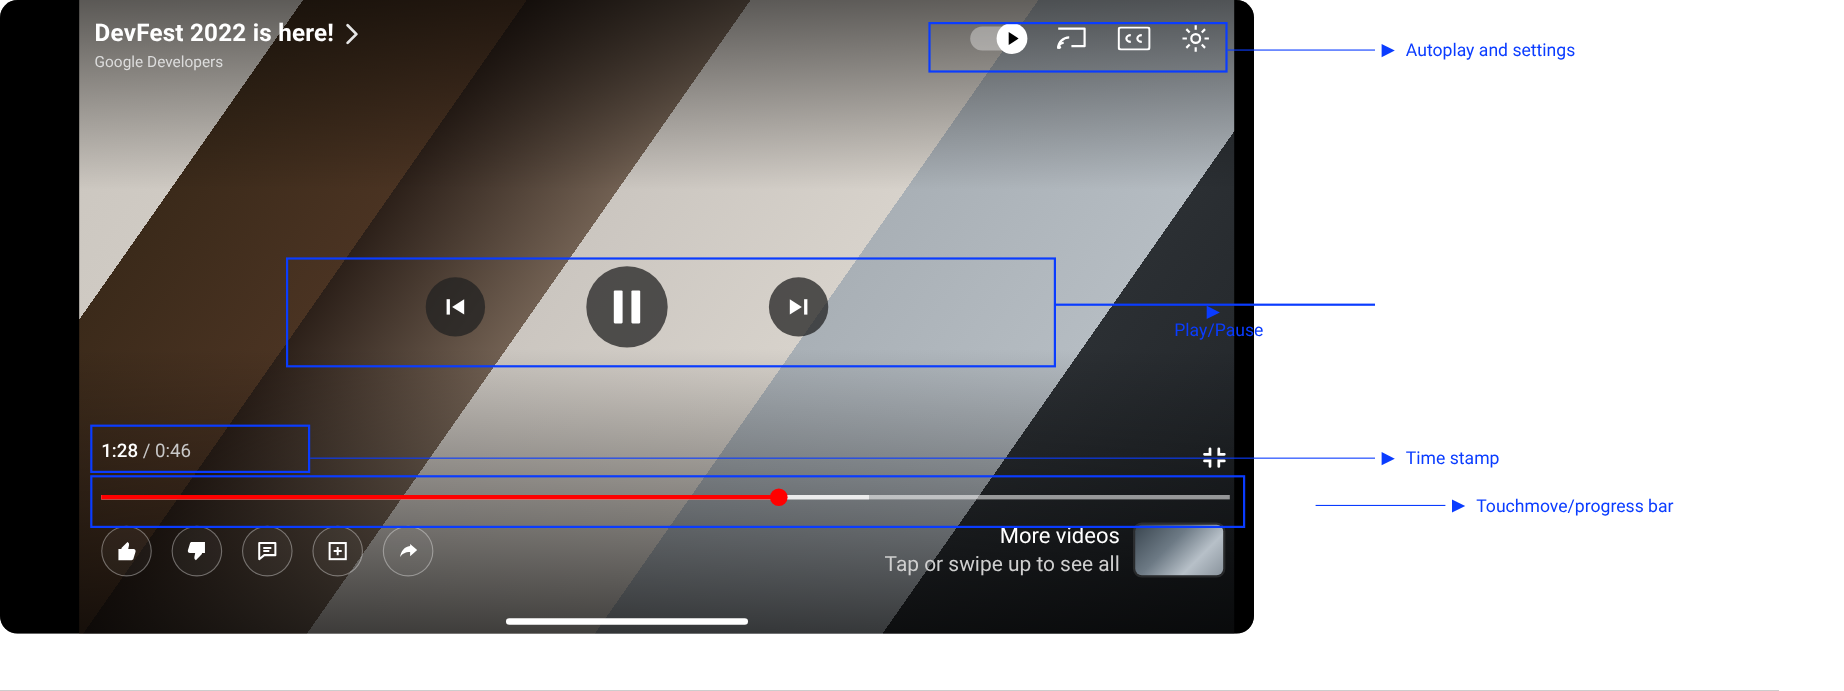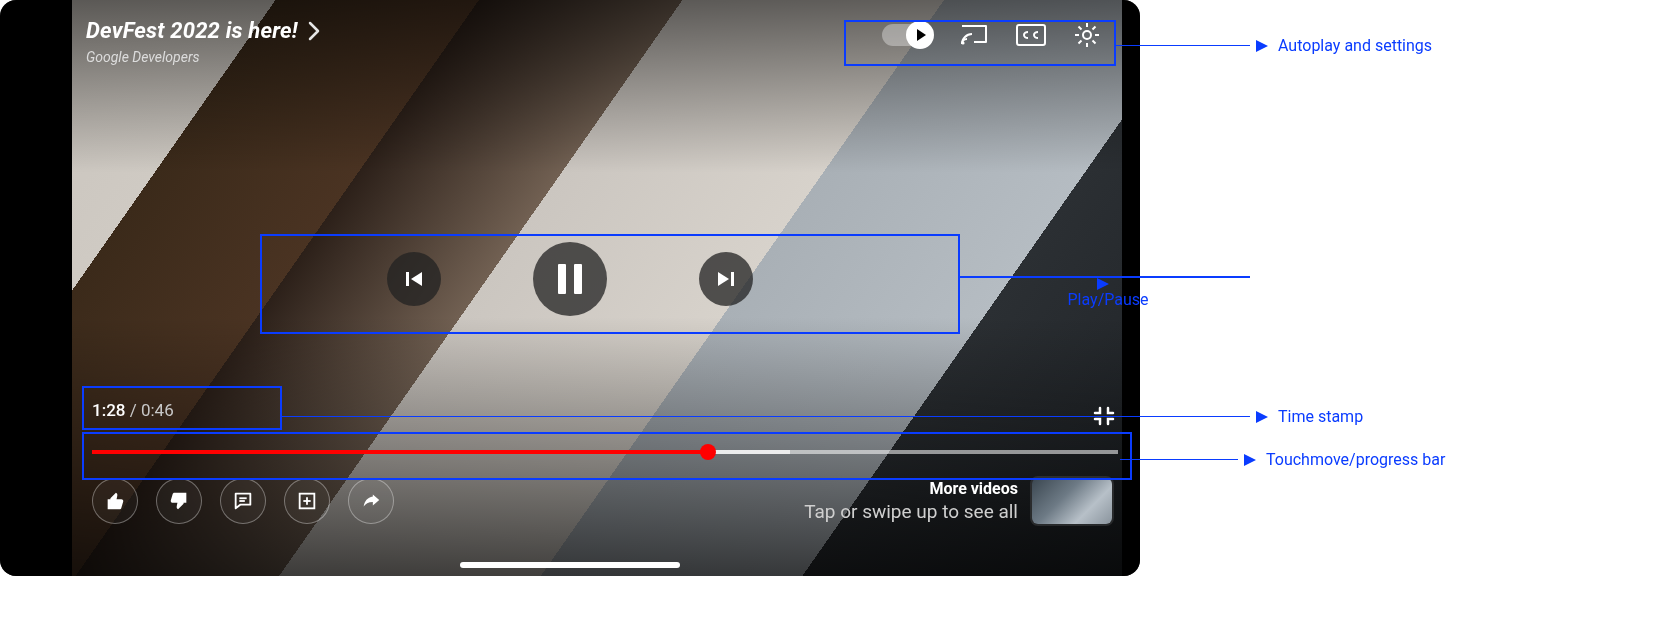--- a/index.html
+++ b/index.html
@@ -37,21 +37,21 @@
     background:
       linear-gradient(to bottom, rgba(0,0,0,0.55), rgba(0,0,0,0) 30%),
       linear-gradient(to top, rgba(0,0,0,0.7), rgba(0,0,0,0) 45%);
     pointer-events: none;
   }
   
   .top-row {
     position: absolute; top: 18px; left: 86px; right: 30px;
     display: flex; justify-content: space-between; align-items: flex-start;
   }
-  .title-block { color: #fff; font-style: italic; }
+  .title-block { color: #fff; }
   .title-line { display: flex; align-items: center; gap: 10px; }
   .title { font-size: 22px; font-weight: 700; letter-spacing: 0.2px; }
   .chev-right { color: #e1e1e1; }
   .channel { font-size: 14px; color: #dcdcdc; margin-top: 6px; }
   .top-controls {
     display: flex; align-items: center; gap: 28px;
     padding: 4px 10px;
   }
   .autoplay-toggle {
     width: 50px; height: 22px; border-radius: 11px;
@@ -114,21 +114,21 @@
   .act-btn {
     width: 46px; height: 46px; border-radius: 50%;
     background: rgba(255,255,255,0.04);
     border: 1.5px solid rgba(255,255,255,0.35);
     color: #fff; display: flex; align-items: center; justify-content: center;
   }
   .more-videos {
     position: absolute; right: 28px; bottom: 52px;
     display: flex; align-items: center; gap: 14px; color: #fff; text-align: right;
   }
-  .more-videos .mv-title { font-size: 16px; font-weight: 700; }
+  .more-videos .mv-title { font-size: 20px; font-weight: 400; }
   .more-videos .mv-sub { font-size: 19px; color: #cfcfcf; margin-top: 2px; }
   .mv-thumb {
     width: 80px; height: 46px; border-radius: 6px;
     background: linear-gradient(135deg,#3a4650 0%,#6d7a85 40%,#b7c0c8 70%,#8a949d 100%);
     position: relative; overflow: hidden;
     outline: 2px solid rgba(255,255,255,0.1);
   }
   .mv-thumb::after{
     content:""; position:absolute; top:4px; right:4px; font-size:7px;
   }
@@ -311,17 +311,17 @@
 <div class="callout" style="left:960px; top:276px;flex-direction:column;">
   <div class="lead" style="width:290px;"></div>
     <div class="arrow"></div>
   <span>Play/Pause</span>
 </div>
 <div class="callout" style="left:282px; top:407px;">
   <div class="lead" style="width:968px;"></div>
     <div class="arrow"></div>
   <span>Time stamp</span>
 </div>
-<div class="callout" style="left:1120px; top:450px;">
+<div class="callout" style="left:1196px; top:450px;">
   <div class="lead" style="width:118px;"></div>
     <div class="arrow"></div>
   <span>Touchmove/progress bar</span>
 </div>
 
 </body></html>

